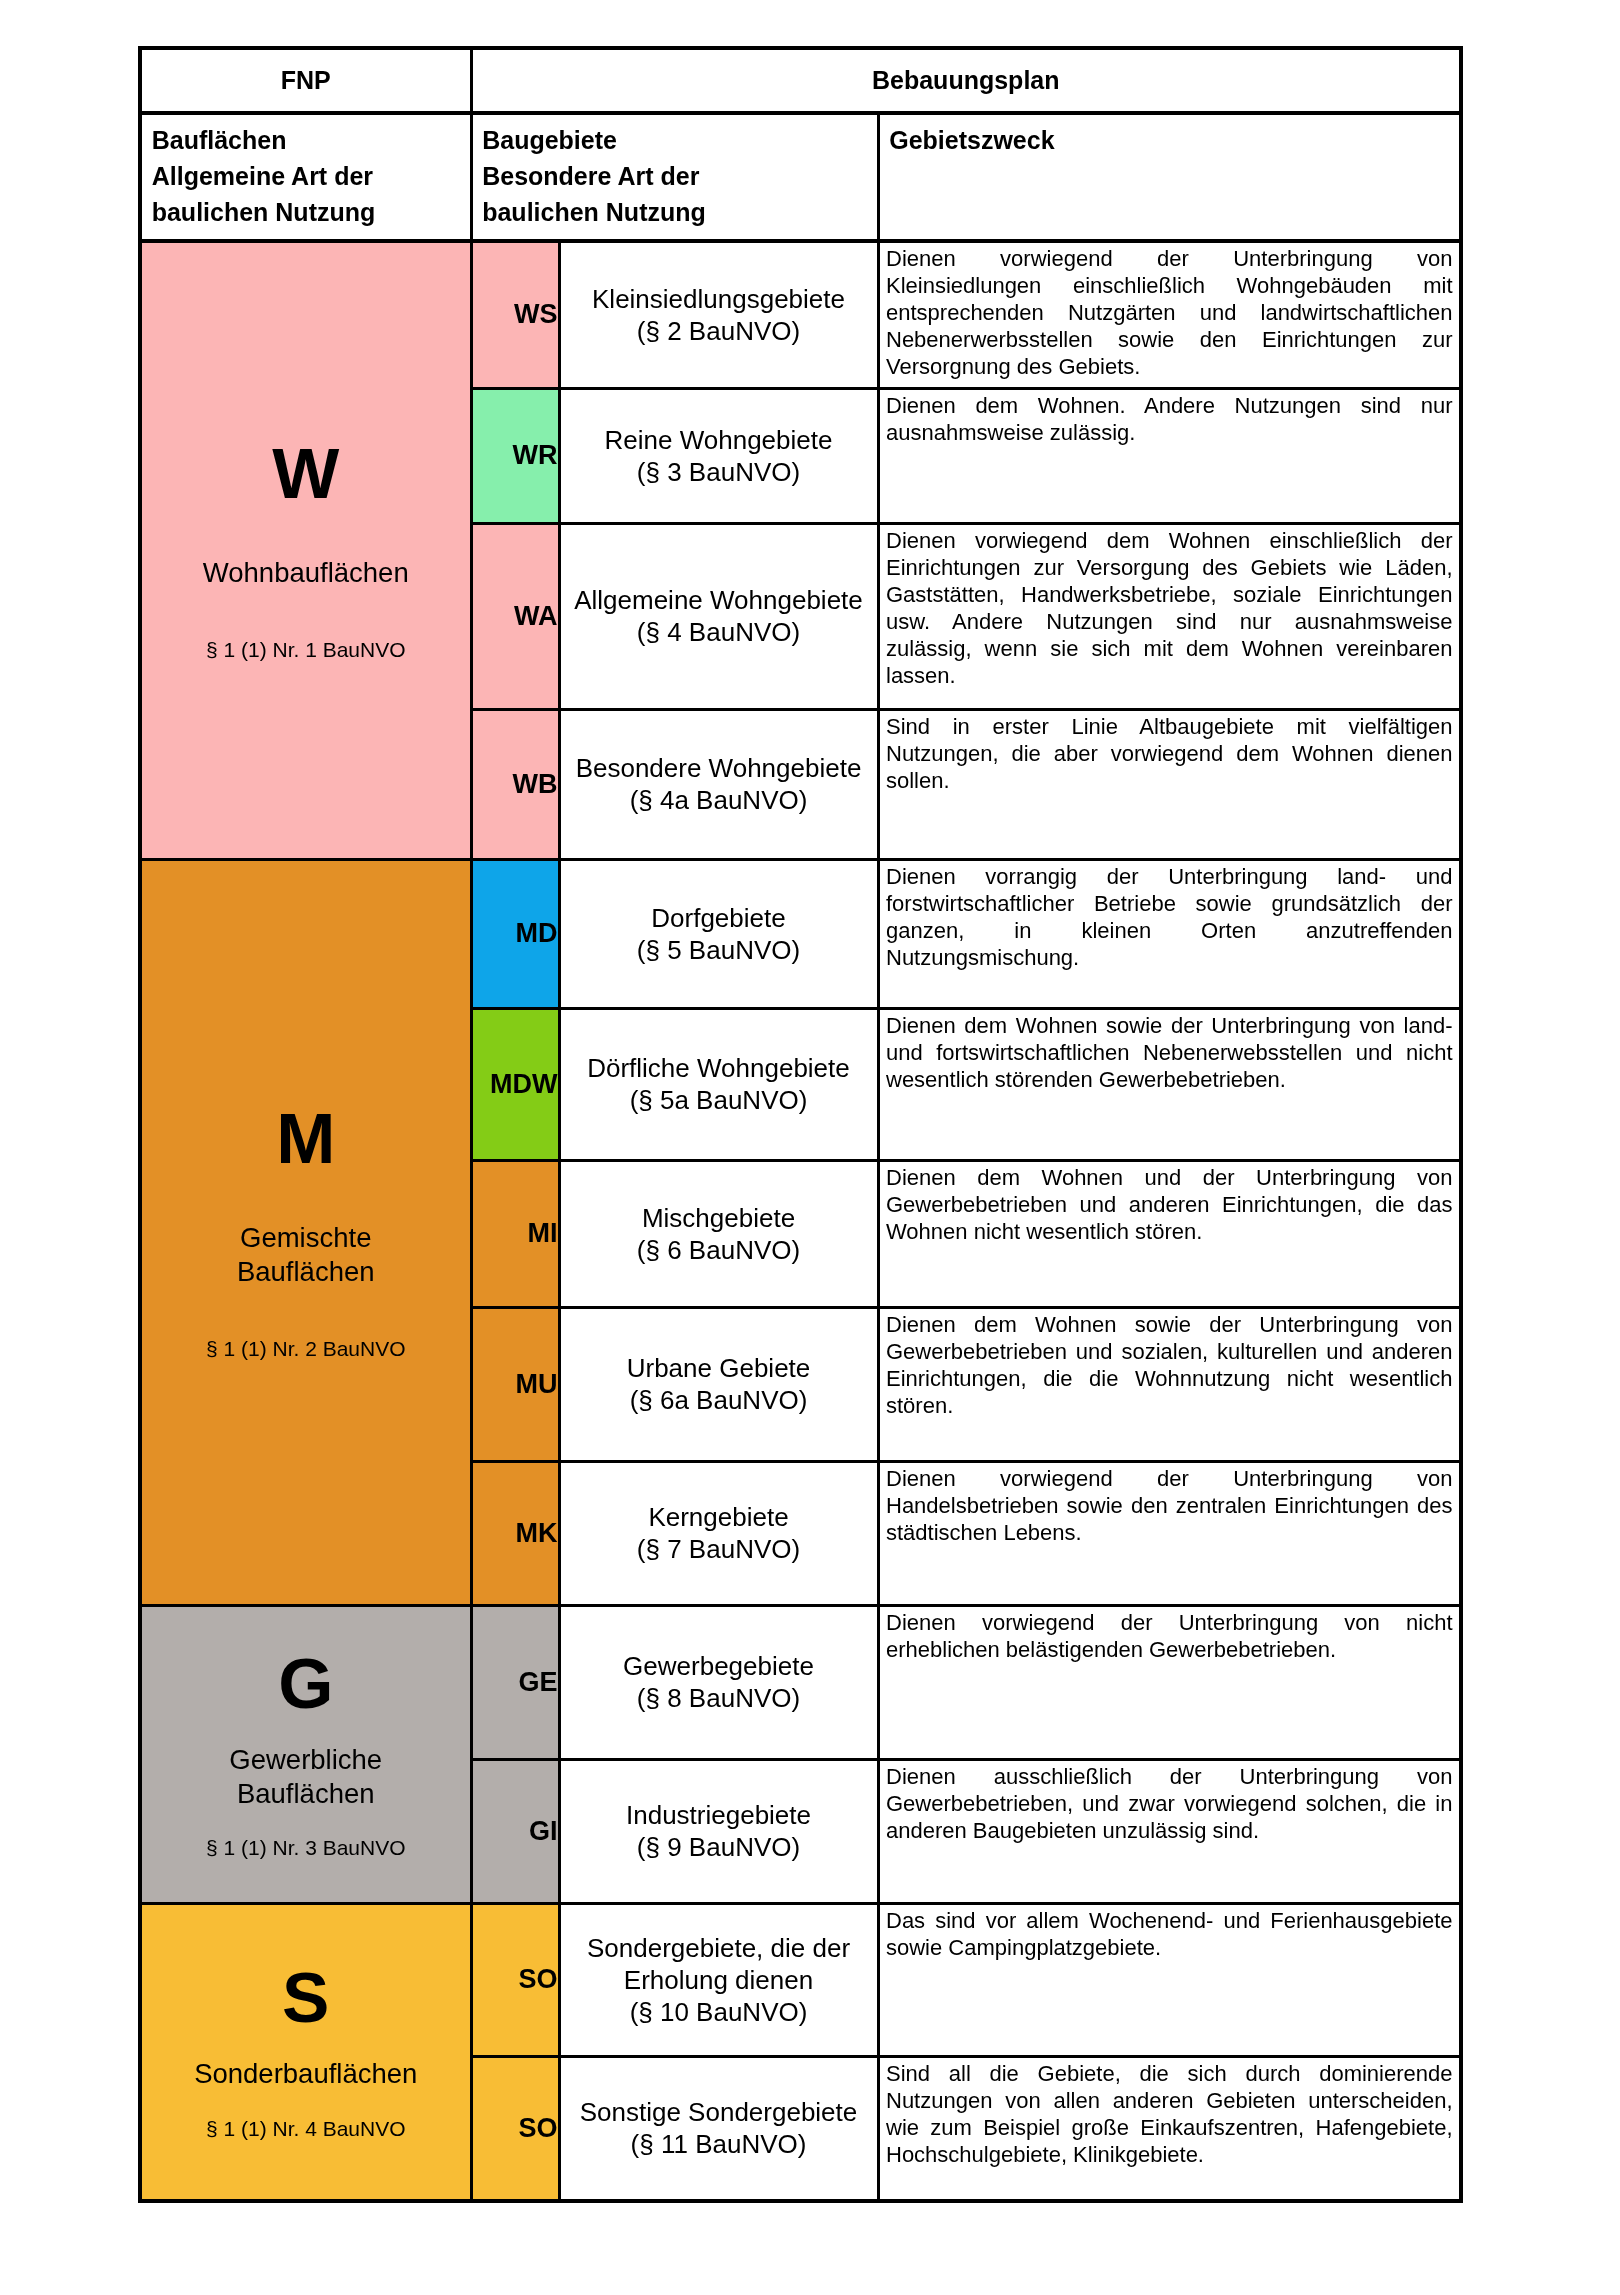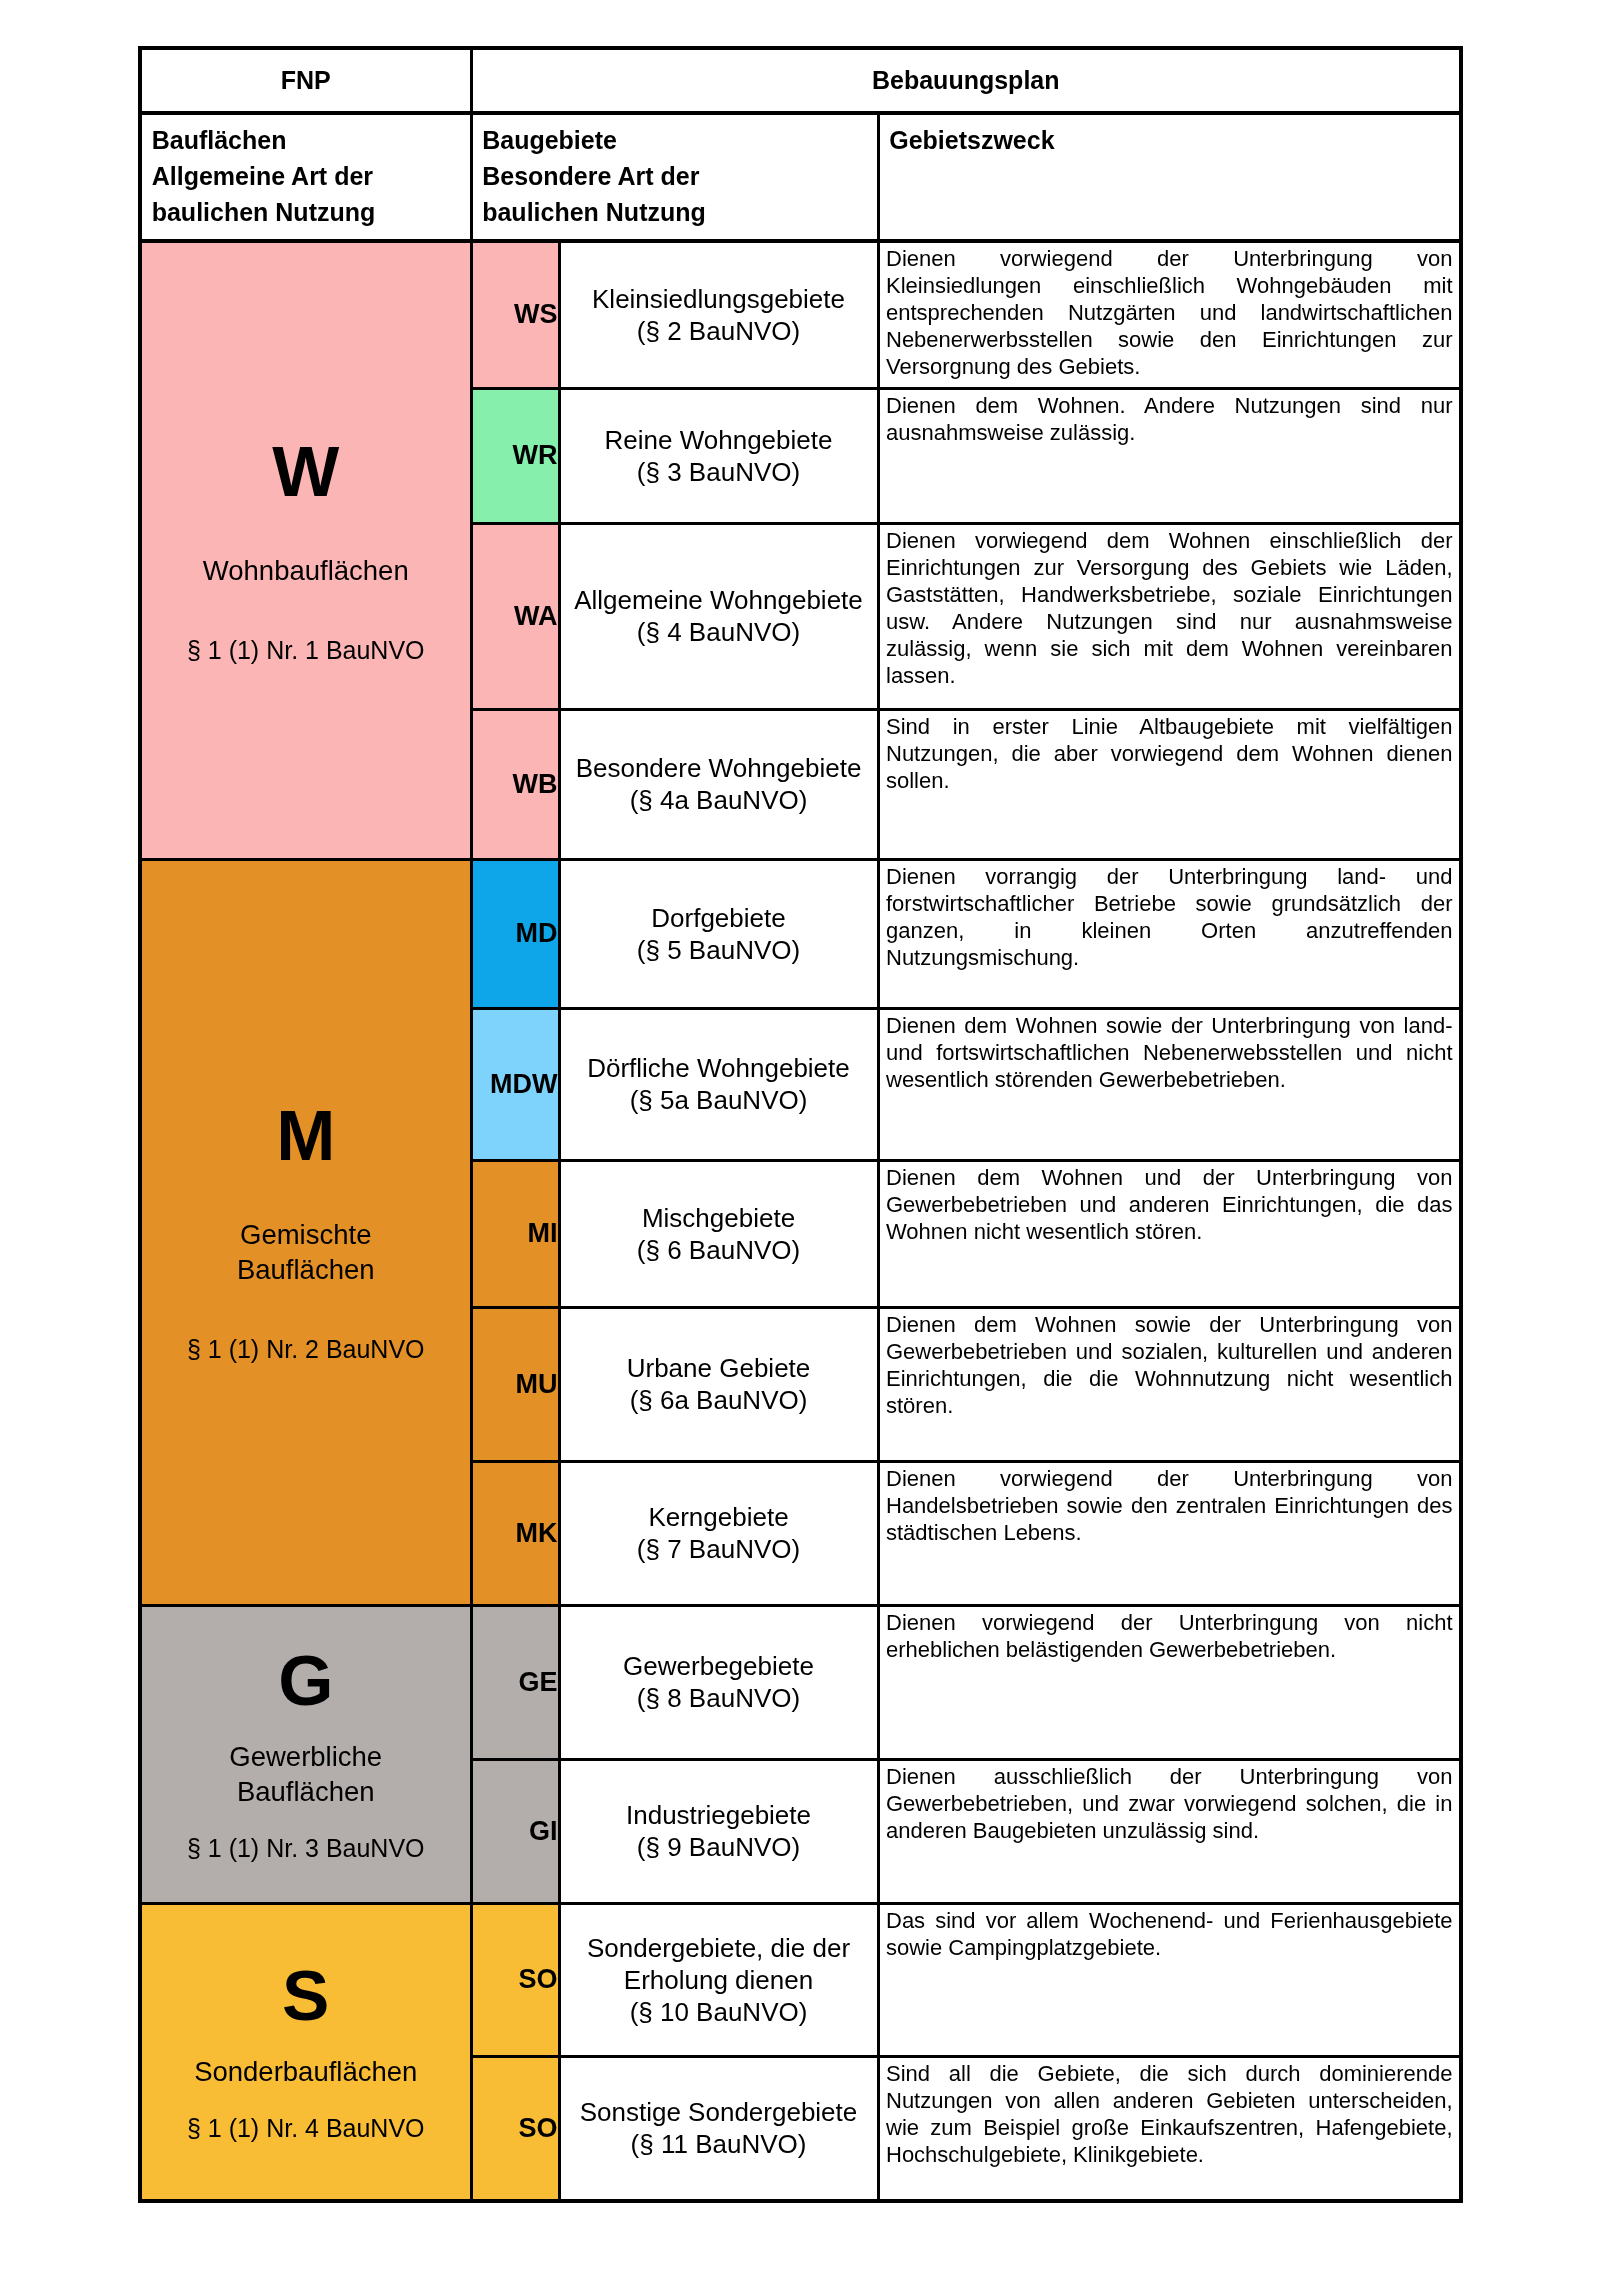--- a/index.html
+++ b/index.html
@@ -17,21 +17,21 @@
   .th-center{font-size:25px;text-align:center;vertical-align:middle;}
   .th-left{font-size:25px;text-align:left;vertical-align:top;padding:6.5px 9.7px;
            white-space:pre-line;line-height:36px;}
   
   .gcell{vertical-align:middle;text-align:center;}
   .gbox{display:flex;flex-direction:column;align-items:center;justify-content:center;}
   .gbox.tall{row-gap:47px;}
   .gbox.short{row-gap:24px;}
   .gletter{font-size:71px;font-weight:bold;line-height:1;}
   .gname{font-size:27.5px;line-height:1.25;}
-  .gref{font-size:25px;line-height:1.2;}
+  .gref{font-size:21px;line-height:1.2;}
   
   .code{font-size:27px;font-weight:bold;text-align:right;vertical-align:middle;}
   
   .area{font-size:26px;text-align:center;vertical-align:middle;background:#fff;
         line-height:32px;padding:0 8px;}
   
   .purpose{font-size:22px;text-align:justify;vertical-align:top;background:#fff;
            line-height:27px;padding:2.4px 6.5px 0 6.5px;}
 </style>
 </head>
@@ -111,21 +111,21 @@
         </div>
       </td>
       <td class="code" style="background: #0ea5e9;">MD</td>
       <td class="area">
         <div>Dorfgebiete</div>
         <div>(§ 5 BauNVO)</div>
       </td>
       <td class="purpose">Dienen vorrangig der Unterbringung land- und forstwirtschaftlicher Betriebe sowie grundsätzlich der ganzen, in kleinen Orten anzutreffenden Nutzungsmischung.</td>
     </tr>
     <tr style="height:152px">
-      <td class="code" style="background: #7dd3fc;">MDW</td>
+      <td class="code" style="background: #84cc16;">MDW</td>
       <td class="area">
         <div>Dörfliche Wohngebiete</div>
         <div>(§ 5a BauNVO)</div>
       </td>
       <td class="purpose">Dienen dem Wohnen sowie der Unterbringung von land- und fortswirtschaftlichen Nebenerwebsstellen und nicht wesentlich störenden Gewerbebetrieben.</td>
     </tr>
     <tr style="height:147px">
       <td class="code" style="background: rgb(227, 144, 38);">MI</td>
       <td class="area">
         <div>Mischgebiete</div>

